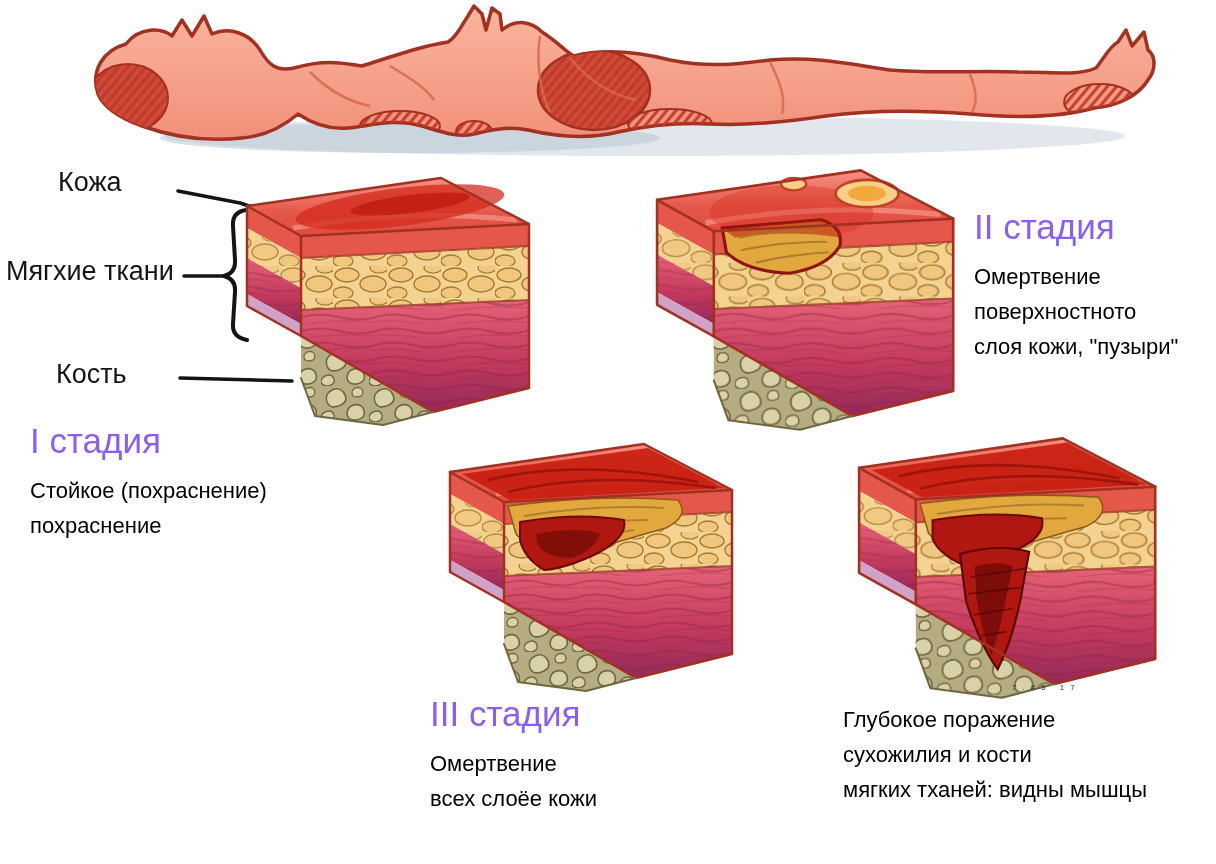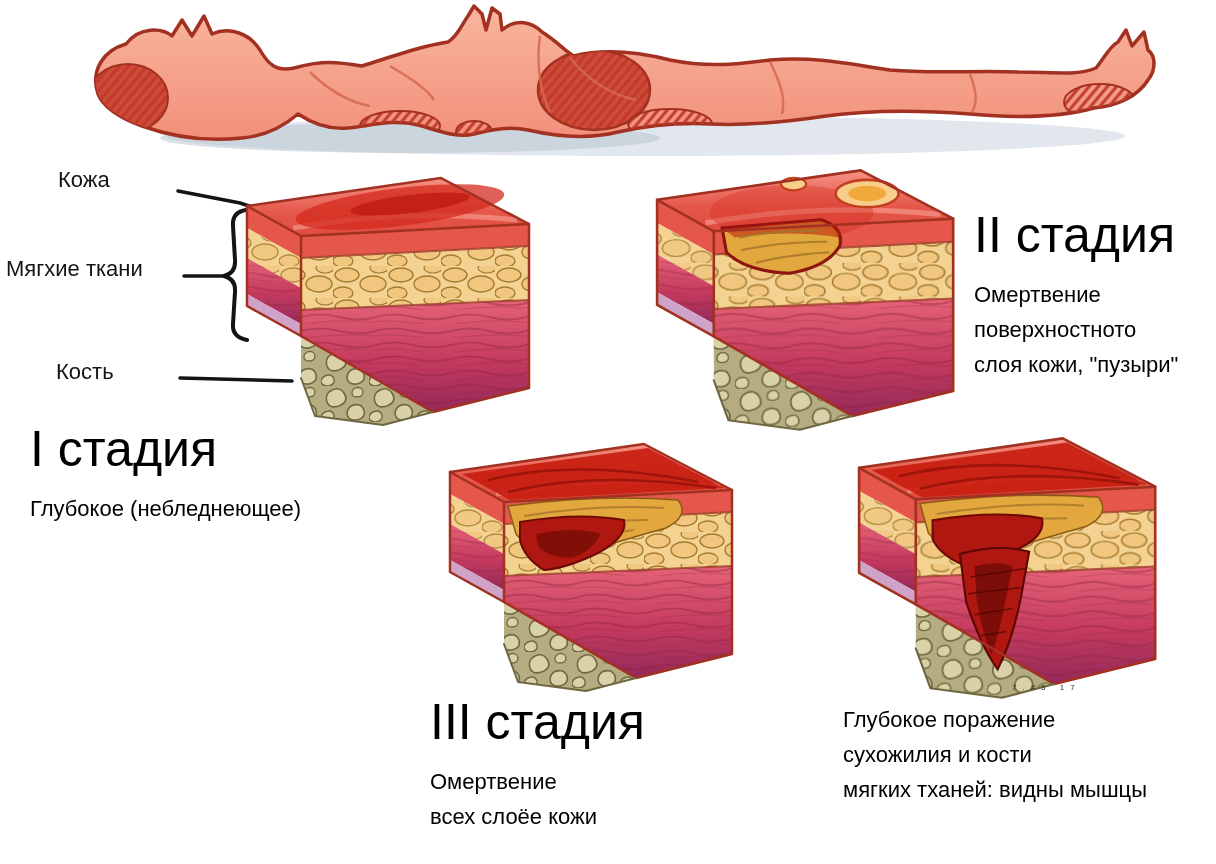--- a/index.html
+++ b/index.html
@@ -1,22 +1,22 @@
 <!DOCTYPE html>
 <html style="--text: #141414; --line: #141414; --skin_light: #f9b59e; --skin: #f2907a; --skin_deep: #e4574a; --outline: #a33122; --body_shadow: #c9d4dc; --hatch: #c0392b; --redness: #d32b1e; --wound_red: #b01710; --wound_dark: #7d0d08; --fat: #f4d291; --fat_deep: #edba6b; --fat_line: #a27b2f; --slough: #e2a83d; --muscle_light: #e56377; --muscle: #c43a5e; --muscle_deep: #93295a; --muscle_line: #8c2140; --bone: #b5ad81; --bone_light: #d9d2a8; --bone_line: #6f6741; --blister: #f1a93c; --blister_rim: #c2401d;"><head>
 <meta charset="utf-8">
 <style>
   html,body{margin:0;padding:0}
   body{
     width:1216px;height:864px;background:#ffffff;overflow:hidden;position:relative;
     font-family:"Liberation Sans",sans-serif;color:#141414;
   }
-  .anat-label{position:absolute;font-size:22px;color:#141414;white-space:nowrap}
+  .anat-label{position:absolute;font-size:27px;color:#141414;white-space:nowrap}
   .stage{position:absolute}
-  .stage-title{font-size:50px;line-height:1.15;color:#000000;white-space:nowrap}
+  .stage-title{font-size:35px;line-height:1.15;color:#8b5cf6;white-space:nowrap}
   .stage-desc{margin-top:12px;font-size:22px;line-height:35px;color:#000000;white-space:nowrap}
   .artifact{position:absolute;font-size:8px;color:#2e2e2e;letter-spacing:6px;white-space:nowrap}
   svg{display:block}
 </style>
 </head>
 <body>
 
 <svg viewBox="0 0 1216 864" width="1216" height="864" style="position:absolute;left:0;top:0">
   <defs>
     <linearGradient id="gTop" x1="0" y1="0" x2="0" y2="1">
@@ -185,21 +185,22 @@
   </g>
 </svg>
 
 <div class="anat-label" style="left:58px;top:167px">Кожа</div>
 <div class="anat-label" style="left:6px;top:256px">Мягхие ткани</div>
 <div class="anat-label" style="left:56px;top:359px">Кость</div>
 
 <div class="stage" style="left:30px;top:421px">
   <div class="stage-title">I стадия</div>
   <div class="stage-desc">
-    <div>Глубокое (небледнеющее)</div>
+    <div>Стойкое (похраснение)</div>
+    <div>похраснение</div>
   </div>
 </div>
 
 <div class="stage" style="left:974px;top:207px">
   <div class="stage-title">II стадия</div>
   <div class="stage-desc">
     <div>Омертвение</div>
     <div>поверхностното</div>
     <div>слоя кожи, "пузыри"</div>
   </div>

